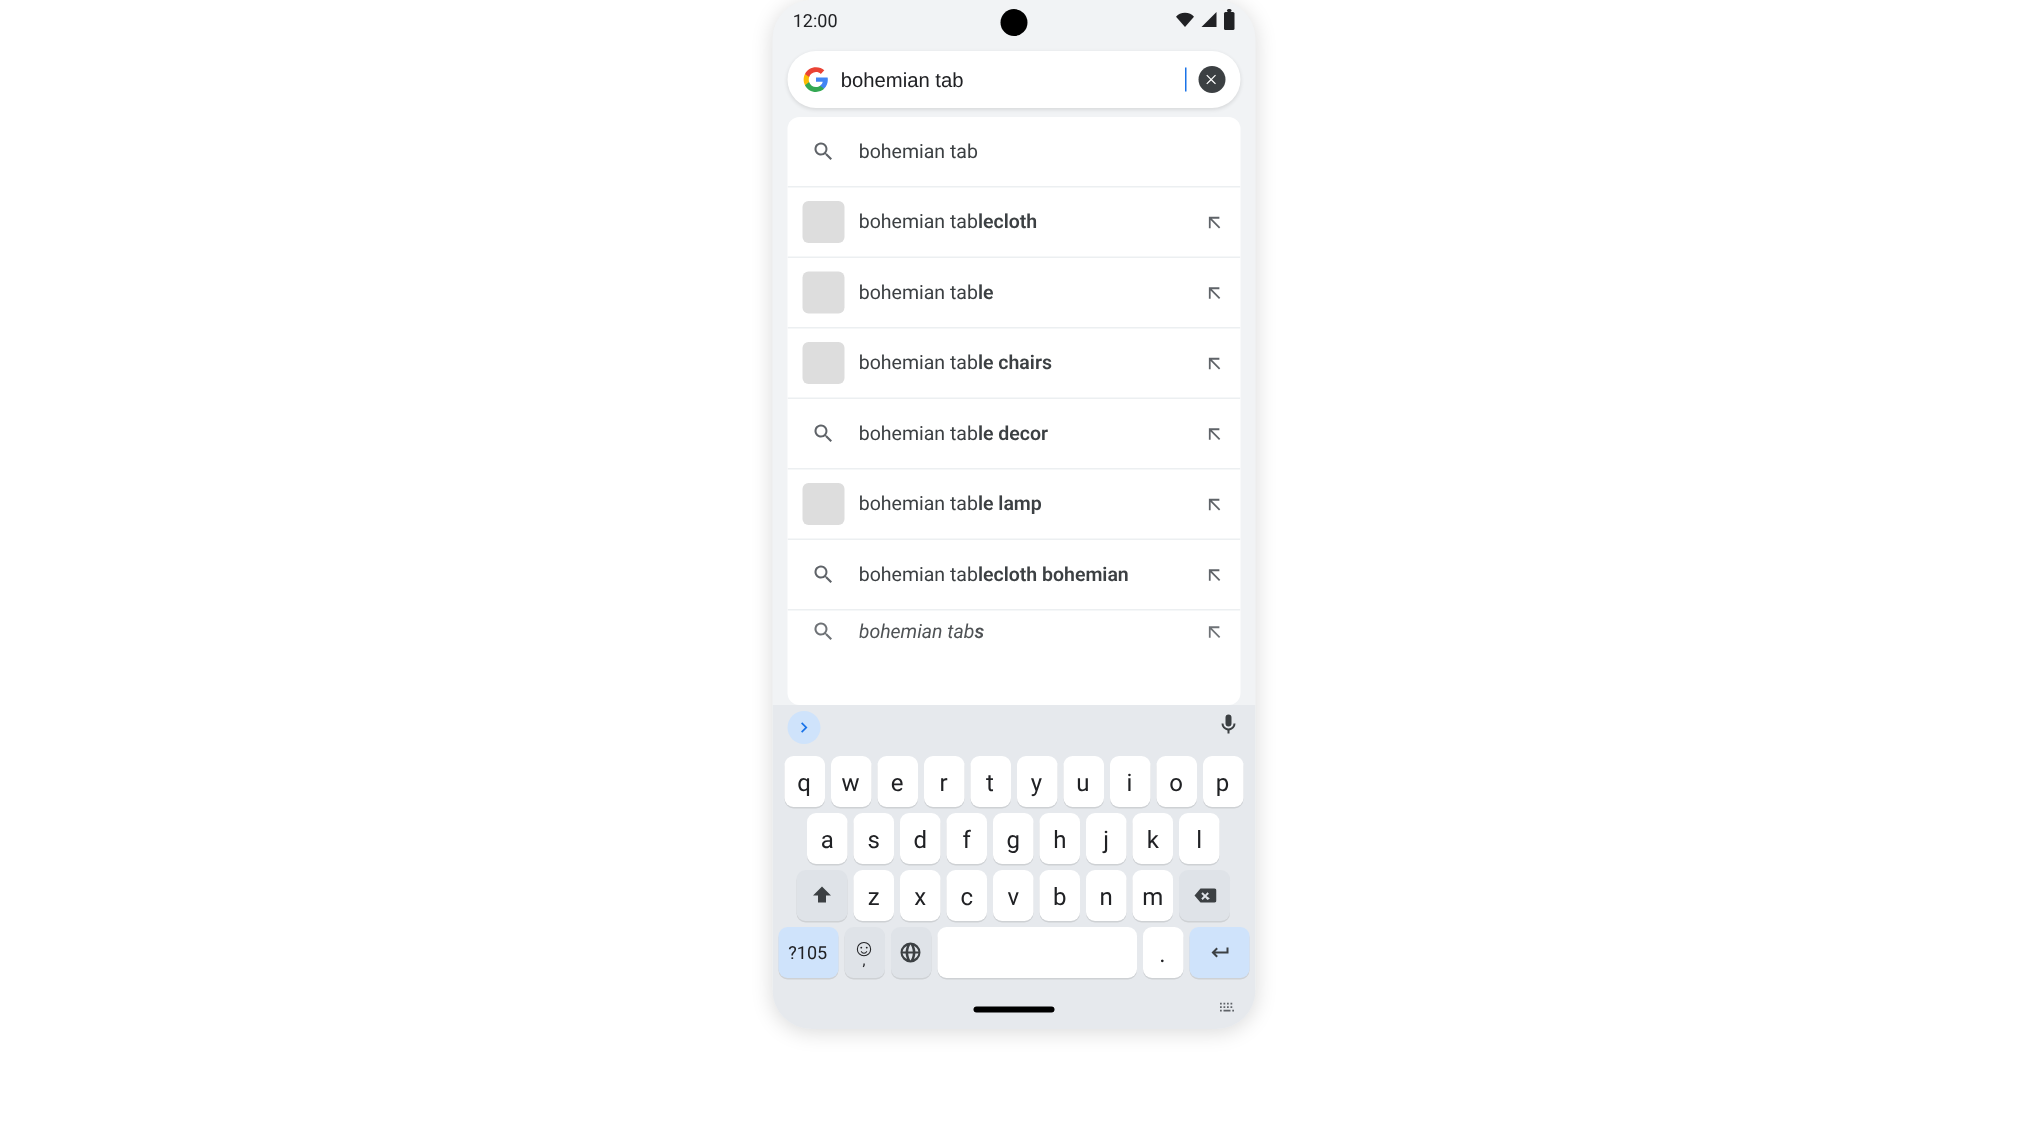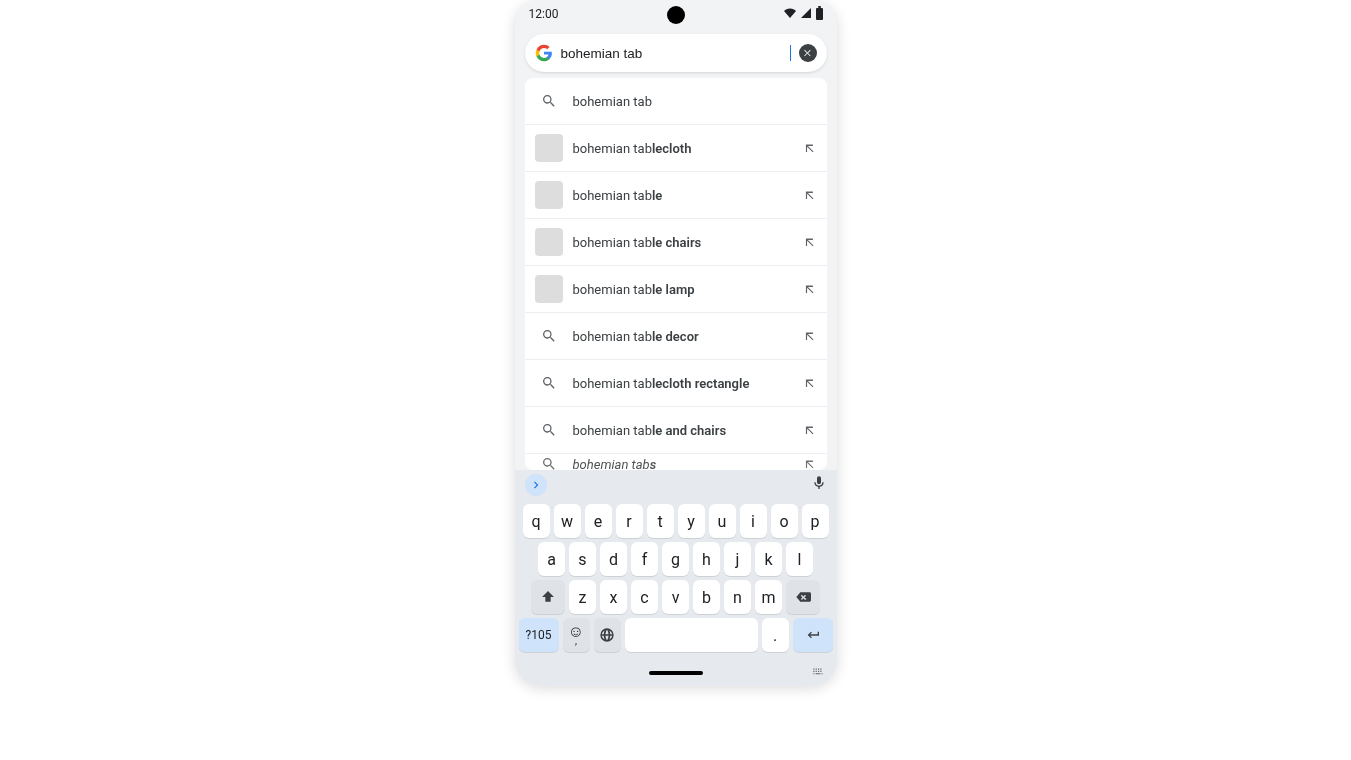--- a/index.html
+++ b/index.html
@@ -195,55 +195,44 @@
             </svg></span>
         </div>
         <div class="sugg">
           <span class="thumb img-thumb th-runner"></span>
           <span class="label">bohemian tab<b>le chairs</b></span>
           <span class="arrow"><svg viewBox="0 0 24 24">
               <path d="M5 19h2v-9.2l9.6 9.6 1.4-1.4L8.4 8.4H17V6H5z"></path>
             </svg></span>
         </div>
         <div class="sugg">
-          <span class="thumb img-thumb th-lamp"></span>
-          <span class="label">bohemian tab<b>le lamp</b></span>
-          <span class="arrow"><svg viewBox="0 0 24 24">
-              <path d="M5 19h2v-9.2l9.6 9.6 1.4-1.4L8.4 8.4H17V6H5z"></path>
-            </svg></span>
-        </div>
-        <div class="sugg">
           <span class="thumb search-ic">
             <svg viewBox="0 0 24 24">
               <path d="M15.5 14h-.8l-.3-.3a6.5 6.5 0 1 0-.7.7l.3.3v.8l5 5 1.5-1.5zm-6 0a4.5 4.5 0 1 1 0-9 4.5 4.5 0 0 1 0 9z"></path>
             </svg>
           </span>
           <span class="label">bohemian tab<b>le decor</b></span>
           <span class="arrow"><svg viewBox="0 0 24 24">
               <path d="M5 19h2v-9.2l9.6 9.6 1.4-1.4L8.4 8.4H17V6H5z"></path>
             </svg></span>
         </div>
         <div class="sugg">
+          <span class="thumb img-thumb th-lamp"></span>
+          <span class="label">bohemian tab<b>le lamp</b></span>
+          <span class="arrow"><svg viewBox="0 0 24 24">
+              <path d="M5 19h2v-9.2l9.6 9.6 1.4-1.4L8.4 8.4H17V6H5z"></path>
+            </svg></span>
+        </div>
+        <div class="sugg">
           <span class="thumb search-ic">
             <svg viewBox="0 0 24 24">
               <path d="M15.5 14h-.8l-.3-.3a6.5 6.5 0 1 0-.7.7l.3.3v.8l5 5 1.5-1.5zm-6 0a4.5 4.5 0 1 1 0-9 4.5 4.5 0 0 1 0 9z"></path>
             </svg>
           </span>
-          <span class="label">bohemian tab<b>lecloth rectangle</b></span>
-          <span class="arrow"><svg viewBox="0 0 24 24">
-              <path d="M5 19h2v-9.2l9.6 9.6 1.4-1.4L8.4 8.4H17V6H5z"></path>
-            </svg></span>
-        </div>
-        <div class="sugg">
-          <span class="thumb search-ic">
-            <svg viewBox="0 0 24 24">
-              <path d="M15.5 14h-.8l-.3-.3a6.5 6.5 0 1 0-.7.7l.3.3v.8l5 5 1.5-1.5zm-6 0a4.5 4.5 0 1 1 0-9 4.5 4.5 0 0 1 0 9z"></path>
-            </svg>
-          </span>
-          <span class="label">bohemian tab<b>le and chairs</b></span>
+          <span class="label">bohemian tab<b>lecloth bohemian</b></span>
           <span class="arrow"><svg viewBox="0 0 24 24">
               <path d="M5 19h2v-9.2l9.6 9.6 1.4-1.4L8.4 8.4H17V6H5z"></path>
             </svg></span>
         </div>
         <div class="sugg clip">
           <span class="thumb search-ic">
             <svg viewBox="0 0 24 24">
               <path d="M15.5 14h-.8l-.3-.3a6.5 6.5 0 1 0-.7.7l.3.3v.8l5 5 1.5-1.5zm-6 0a4.5 4.5 0 1 1 0-9 4.5 4.5 0 0 1 0 9z"></path>
             </svg>
           </span>

